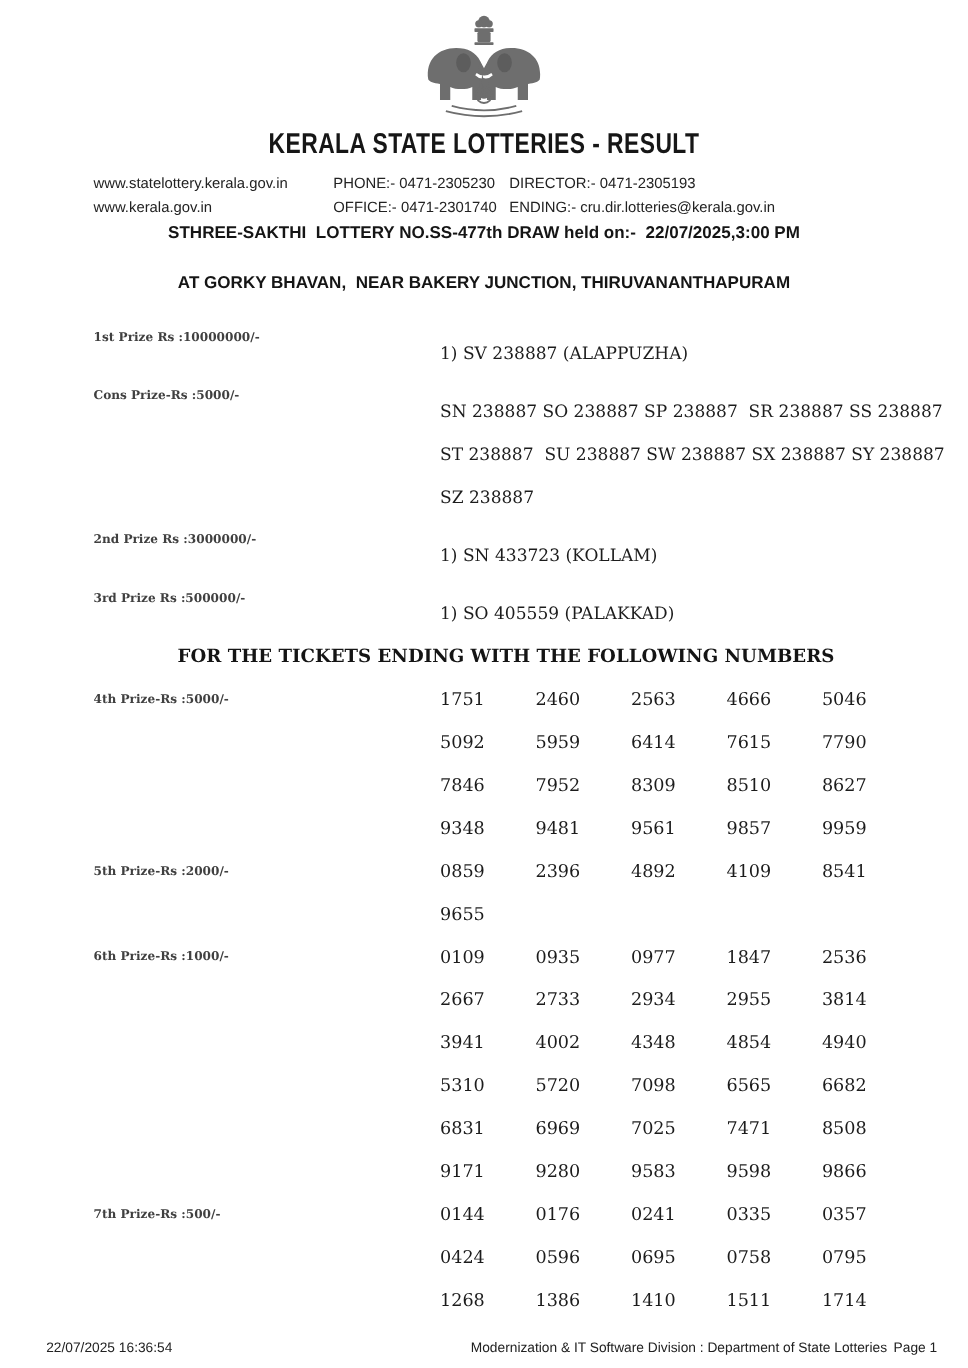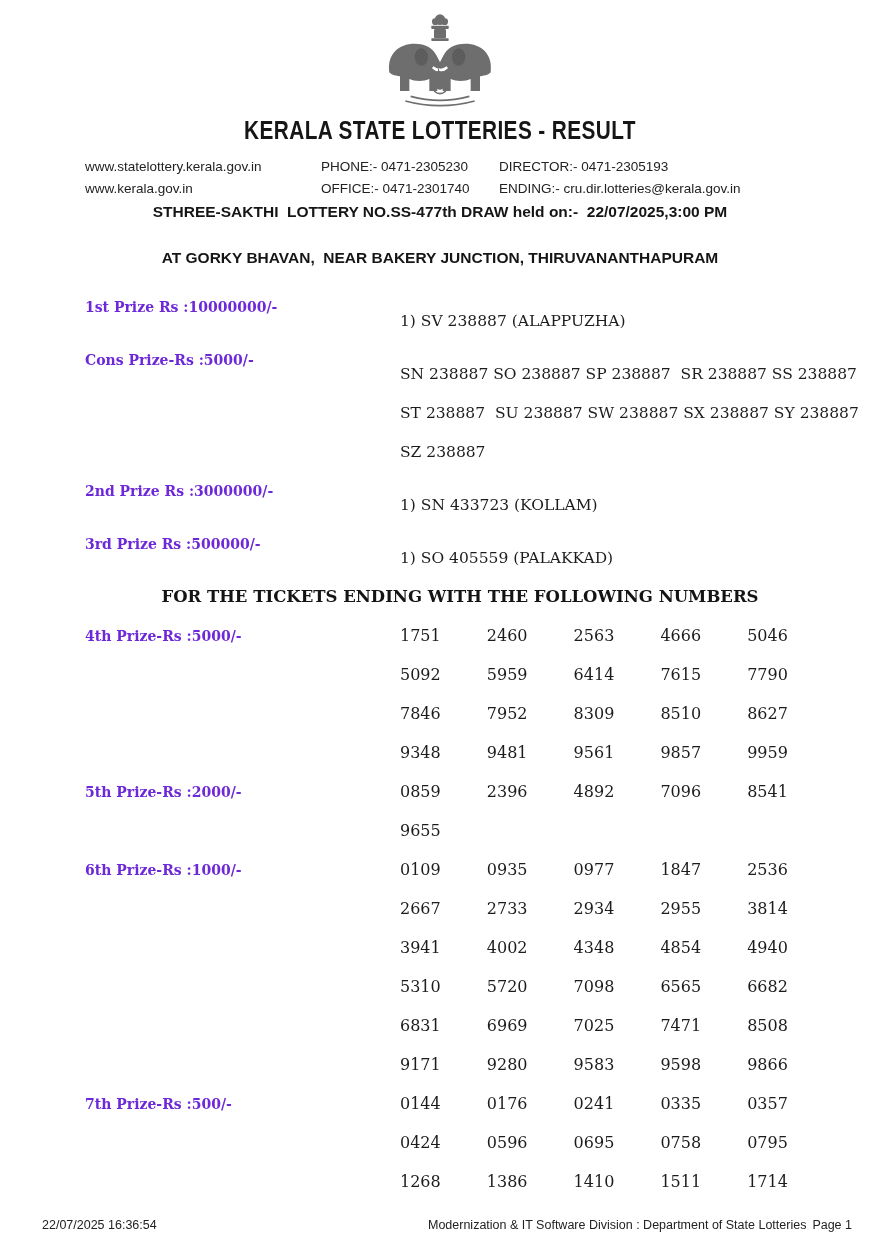--- a/index.html
+++ b/index.html
@@ -29,21 +29,21 @@
     transform-origin: 50% 50%;
     white-space: pre;
     letter-spacing: 0.5px;
   }
   .contact {
     margin-top: 12px;
     padding-left: 85px;
     font-size: 13.5px;
     color: #222;
   }
-  .c-row { display: flex; line-height: 22px; gap: 18px; }
+  .c-row { display: flex; line-height: 22px; }
   .c-col1 { width: 218px; }
   .c-col2 { width: 160px; }
   .c-col3 { flex: 1; }
   .draw-line {
     margin-top: 2px;
     text-align: center;
     font-weight: bold;
     font-size: 15.5px;
     line-height: 20px;
     white-space: pre;
@@ -61,23 +61,23 @@
   .doc-body {
     margin-top: 28px;
     padding: 0 45px 0 85px;
     font-family: "DejaVu Serif", serif;
     color: #1c1c1c;
   }
   .prize-row { display: flex; align-items: flex-start; }
   .plabel {
     flex: 0 0 315px;
     font-weight: bold;
-    font-size: 14px;
+    font-size: 11px;
     line-height: 22px;
-    color: #6d28d9;
+    color: #404040;
     white-space: pre;
   }
   .pvalues { flex: 1; font-size: 15.5px; margin-top: 14px; }
   .vline { height: 39px; line-height: 22px; white-space: pre; }
   .numgrid {
     flex: 1;
     display: grid;
     grid-template-columns: repeat(5, 86.8px);
     grid-auto-rows: 39px;
   }
@@ -219,21 +219,21 @@
         <span class="num">9959</span>
       </div>
   </div>
 
   <div class="prize-row">
     <div class="plabel">5th Prize-Rs :2000/-</div>
     <div class="numgrid">
         <span class="num">0859</span>
         <span class="num">2396</span>
         <span class="num">4892</span>
-        <span class="num">7096</span>
+        <span class="num">4109</span>
         <span class="num">8541</span>
         <span class="num">9655</span>
       </div>
   </div>
 
   <div class="prize-row">
     <div class="plabel">6th Prize-Rs :1000/-</div>
     <div class="numgrid">
         <span class="num">0109</span>
         <span class="num">0935</span>

